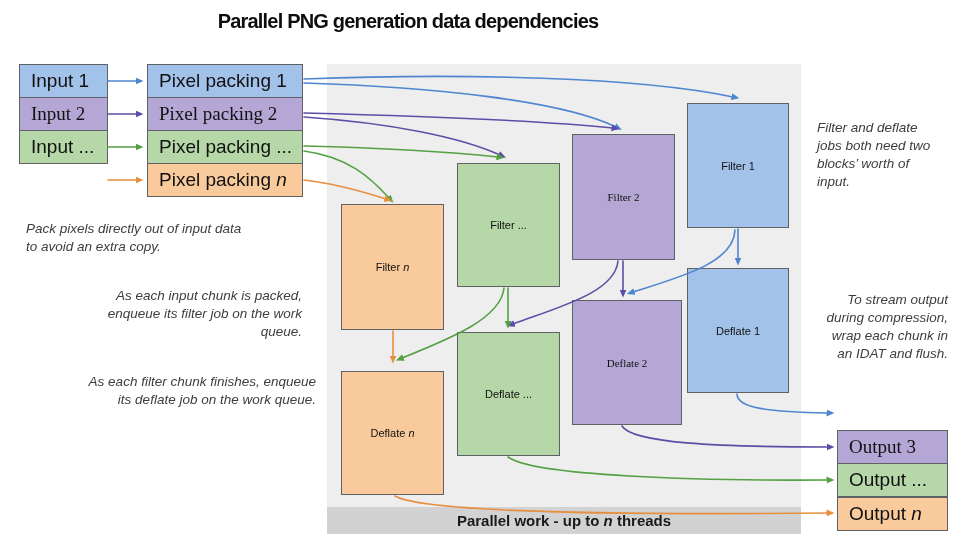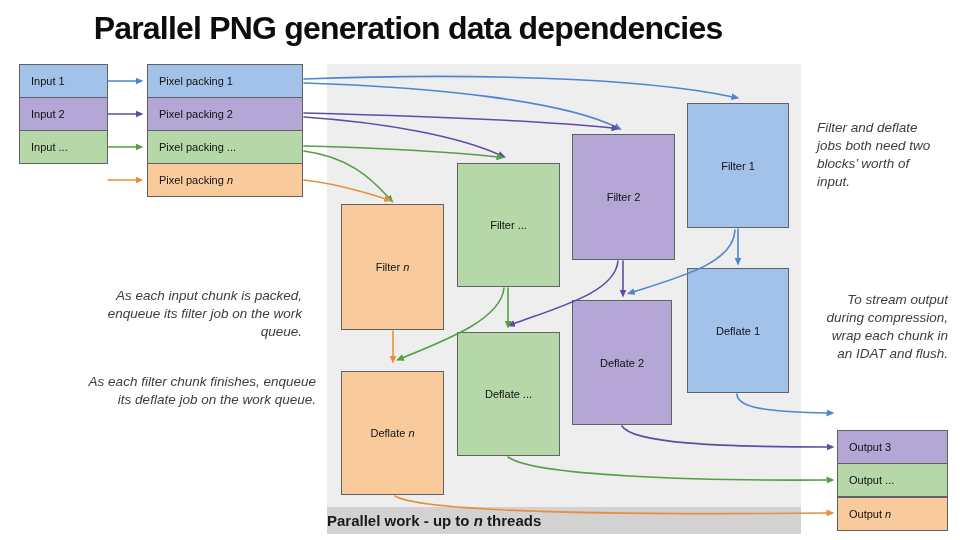--- a/index.html
+++ b/index.html
@@ -1,33 +1,33 @@
 <!DOCTYPE html>
 <html style="--fill_blue: #a3c2ea; --fill_purple: #b4a7d6; --fill_green: #b6d7a8; --fill_orange: #f9cb9c; --arrow_blue: #4e86d0; --arrow_purple: #5c4ea6; --arrow_green: #54a044; --arrow_orange: #e78f3f; --box_border: #606164; --panel_bg: #eeeeee; --band_bg: #d2d2d3;"><head>
 <meta charset="utf-8">
 <style>
   html,body{margin:0;padding:0;background:#fff;}
   .page{position:relative;width:960px;height:540px;overflow:hidden;
         font-family:"Liberation Sans", sans-serif;background:#ffffff;}
   .title{position:absolute;left:0;top:10px;width:816px;text-align:center;
-         font-size:32px;font-weight:bold;letter-spacing:-0.8px;color:#0d0d0d;}
+         font-size:20px;font-weight:bold;letter-spacing:-0.8px;color:#0d0d0d;}
   .panel{position:absolute;left:327px;top:64px;width:474px;height:470px;
          background:var(--panel_bg);z-index:0;}
   .band{position:absolute;left:0;bottom:0;width:100%;height:27px;
-        background:var(--band_bg);display:flex;align-items:center;margin-top:12px;}
+        background:var(--band_bg);display:flex;align-items:center;justify-content:center;margin-top:12px;}
   .band span{font-size:15px;font-weight:bold;color:#1a1a1a;}
   .row{position:absolute;height:34px;box-sizing:border-box;
        border:1.5px solid var(--box_border);display:flex;align-items:center;
        padding-left:11px;z-index:2;}
-  .row .lbl{font-size:11px;color:#111;white-space:nowrap;}
+  .row .lbl{font-size:19px;color:#111;white-space:nowrap;}
   .bigbox{position:absolute;box-sizing:border-box;border:1.5px solid var(--box_border);
           display:flex;align-items:center;justify-content:center;z-index:2;}
   .bigbox .lbl{font-size:11px;color:#111;}
   .f-blue{background:var(--fill_blue);}
-  .f-purple{background:var(--fill_purple);}
+  .f-purple{background:var(--fill_purple);font-family:Liberation Serif, serif;}
   .f-green{background:var(--fill_green);}
   .f-orange{background:var(--fill_orange);}
   .note{position:absolute;font-size:13.5px;font-style:italic;color:#3d3d3d;
         line-height:18px;white-space:pre-line;z-index:1;}
   svg.arrows{position:absolute;left:0;top:0;z-index:5;pointer-events:none;}
   svg.arrows path.ln{fill:none;stroke-width:1.6px;stroke-linecap:round;}
   .a-blue{stroke:var(--arrow_blue);} .m-blue{fill:var(--arrow_blue);}
   .a-purple{stroke:var(--arrow_purple);} .m-purple{fill:var(--arrow_purple);}
   .a-green{stroke:var(--arrow_green);} .m-green{fill:var(--arrow_green);}
   .a-orange{stroke:var(--arrow_orange);} .m-orange{fill:var(--arrow_orange);}
@@ -77,40 +77,42 @@
   <div class="bigbox f-green" style="left:457px;top:163px;width:103px;height:124px">
       <span class="lbl">Filter ...</span>
     </div>
   <div class="bigbox f-orange" style="left:341px;top:204px;width:103px;height:126px">
       <span class="lbl">Filter <i>n</i></span>
     </div>
 
   <div class="bigbox f-blue" style="left:687px;top:268px;width:102px;height:125px">
       <span class="lbl">Deflate 1</span>
     </div>
-  <div class="bigbox f-purple" style="left:572px;top:300px;width:100px;height:125px">
+  <div class="bigbox f-purple" style="left:572px;top:300px;width:110px;height:125px">
       <span class="lbl">Deflate 2</span>
     </div>
   <div class="bigbox f-green" style="left:457px;top:332px;width:103px;height:124px">
       <span class="lbl">Deflate ...</span>
     </div>
   <div class="bigbox f-orange" style="left:341px;top:371px;width:103px;height:124px">
       <span class="lbl">Deflate <i>n</i></span>
     </div>
 
   <div class="row f-purple" style="left:837px;top:430px;width:111px">
       <span class="lbl">Output 3</span>
     </div>
   <div class="row f-green" style="left:837px;top:463px;width:111px">
       <span class="lbl">Output ...</span>
     </div>
   <div class="row f-orange" style="left:837px;top:497px;width:111px">
       <span class="lbl">Output <i>n</i></span>
     </div>
 
+  <div class="note" style="left:26px;top:220px;width:300px;text-align:left">Pack pixels directly out of input data
+to avoid an extra copy.</div>
   <div class="note" style="left:40px;top:287px;width:262px;text-align:right">As each input chunk is packed,
 enqueue its filter job on the work
 queue.</div>
   <div class="note" style="left:40px;top:373px;width:276px;text-align:right">As each filter chunk finishes, enqueue
 its deflate job on the work queue.</div>
   <div class="note" style="left:817px;top:119px;width:135px;text-align:left">Filter and deflate
 jobs both need two
 blocks’ worth of
 input.</div>
   <div class="note" style="left:806px;top:291px;width:142px;text-align:right">To stream output

